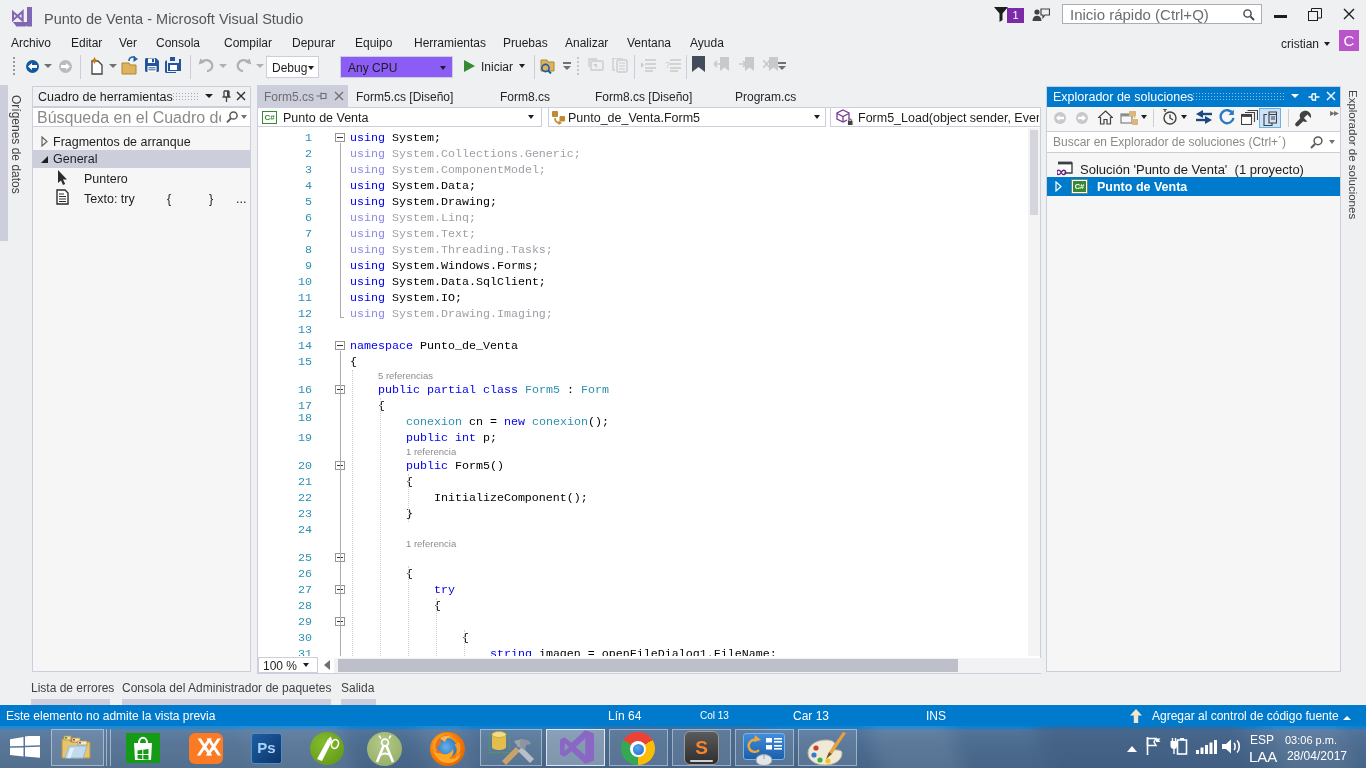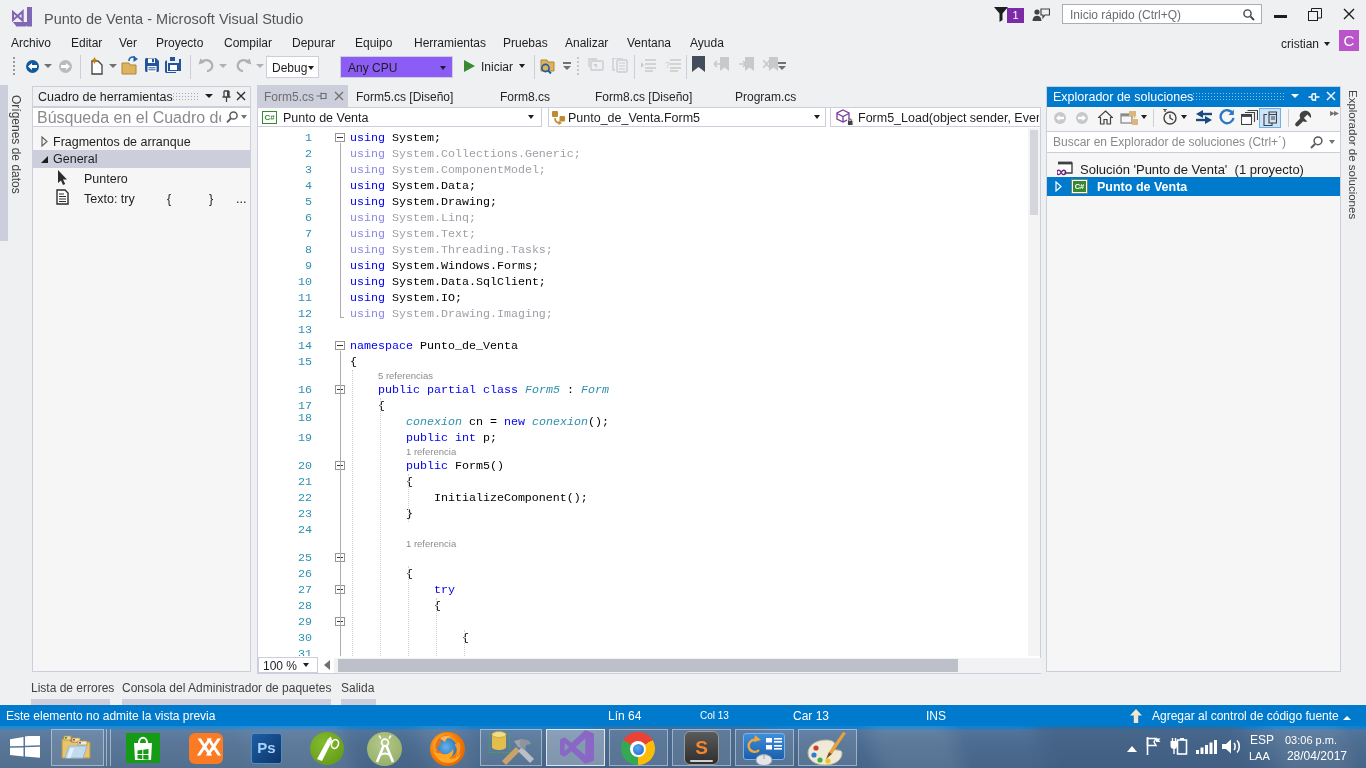--- a/index.html
+++ b/index.html
@@ -2,21 +2,21 @@
 <html><head>
 <meta charset="utf-8">
 <style>
 * { margin:0; padding:0; box-sizing:border-box; }
 html,body { width:1366px; height:768px; overflow:hidden; }
 body { position:relative; background:#EFF0F1; font-family:"Liberation Sans",sans-serif; color:#1E1E1E; }
 .abs { position:absolute; }
 .t13 { font-size:12px; line-height:20px; white-space:pre; }
 .t12 { font-size:12px; line-height:16px; white-space:pre; }
 .k { color:#0000EE; }
-.tl { color:#2B91AF;font-style:italic; }
+.tl { color:#2B91AF; }
 .g { color:#9DA0A6; }
 .gk { color:#8A8BE3; }
 .ln { position:absolute; width:26px; text-align:right; color:#2B91AF; font-family:"Liberation Mono",monospace; font-size:11.67px; line-height:16px; }
 .cl { position:absolute; left:92px; font-family:"Liberation Mono",monospace; font-size:11.67px; line-height:16px; white-space:pre; color:#000; }
 .lens { position:absolute; font-size:9.5px; line-height:12px; color:#8C8C8C; white-space:pre; }
 .box { position:absolute; width:10px; height:9px; background:#fff; border:1px solid #969696; }
 .box::after { content:""; position:absolute; left:1px; top:3px; width:6px; height:1px; background:#333; }
 .sep { position:absolute; width:1px; background:#CCCEDB; }
 .caret { position:absolute; width:0; height:0; border-left:4px solid transparent; border-right:4px solid transparent; border-top:4px solid #717171; }
 .caretd { position:absolute; width:0; height:0; border-left:4px solid transparent; border-right:4px solid transparent; border-top:4px solid #1E1E1E; }
@@ -37,41 +37,41 @@
   <svg class="abs" style="left:993px;top:7px" width="16" height="15" viewBox="0 0 16 15">
       <path d="M1 0 L15 0 L9.5 6.5 L9.5 13 L6.5 15 L6.5 6.5 Z" fill="#1E1E1E"></path>
     </svg>
   <div class="abs" style="left:1007px;top:8px;width:17px;height:15px;background:#7C2BA8;color:#fff;font-size:11px;line-height:15px;text-align:center">1</div>
   <svg class="abs" style="left:1032px;top:8px" width="18" height="15" viewBox="0 0 18 15">
     <circle cx="5" cy="4" r="2.6" fill="#424242"></circle>
       <path d="M0.5 13 C0.5 9.5 2.5 7.8 5 7.8 C7.5 7.8 9.5 9.5 9.5 13 Z" fill="#424242"></path>
     <path d="M9 1 L17.5 1 L17.5 7 L13 7 L11 9.5 L11 7 L9 7 Z" fill="none" stroke="#424242" stroke-width="1.2"></path>
   </svg>
   <div class="abs" style="left:1062px;top:4px;width:200px;height:20px;background:#fff;border:1px solid #ABADB3">
-    <div style="position:absolute;left:7px;top:2px;color:#6D6D6D;font-size:12px;line-height:16px;white-space:pre">Inicio rápido (Ctrl+Q)</div>
+    <div style="position:absolute;left:7px;top:2px;color:#6D6D6D;font-size:15px;line-height:16px;white-space:pre">Inicio rápido (Ctrl+Q)</div>
     <svg style="position:absolute;right:6px;top:3px" width="13" height="13" viewBox="0 0 13 13">
         <circle cx="5.5" cy="5.5" r="3.6" fill="none" stroke="#424242" stroke-width="1.4"></circle>
         <line x1="8.5" y1="8.5" x2="12" y2="12" stroke="#424242" stroke-width="1.8"></line>
       </svg>
   </div>
   <div class="abs" style="left:1274px;top:15px;width:13px;height:3px;background:#1E1E1E"></div>
   <svg class="abs" style="left:1308px;top:8px" width="14" height="13" viewBox="0 0 14 13">
       <rect x="0.5" y="3.5" width="9" height="9" fill="none" stroke="#1E1E1E"></rect>
       <path d="M3.5 3 L3.5 0.5 L13.5 0.5 L13.5 10 L10 10" fill="none" stroke="#1E1E1E"></path>
     </svg>
   <svg class="abs" style="left:1343px;top:8px" width="12" height="12" viewBox="0 0 12 12">
       <path d="M1 1 L11 11 M11 1 L1 11" stroke="#1E1E1E" stroke-width="1.4"></path>
     </svg>
 </div>
 
 <div id="menubar">
   <div class="abs t13" style="left:11px;top:33px">Archivo</div>
   <div class="abs t13" style="left:71px;top:33px">Editar</div>
   <div class="abs t13" style="left:119px;top:33px">Ver</div>
-  <div class="abs t13" style="left:156px;top:33px">Proyecto</div>
+  <div class="abs t13" style="left:156px;top:33px">Consola</div>
   <div class="abs t13" style="left:224px;top:33px">Compilar</div>
   <div class="abs t13" style="left:292px;top:33px">Depurar</div>
   <div class="abs t13" style="left:355px;top:33px">Equipo</div>
   <div class="abs t13" style="left:414px;top:33px">Herramientas</div>
   <div class="abs t13" style="left:503px;top:33px">Pruebas</div>
   <div class="abs t13" style="left:565px;top:33px">Analizar</div>
   <div class="abs t13" style="left:627px;top:33px">Ventana</div>
   <div class="abs t13" style="left:690px;top:33px">Ayuda</div>
   <div class="abs t13" style="left:1281px;top:34px">cristian</div>
   <div class="caretd" style="left:1324px;top:42px;border-left-width:3.5px;border-right-width:3.5px"></div>
@@ -337,20 +337,21 @@
 <div class="ln" style="left:28px;top:438px">26</div>
 <div class="cl" style="top:438px">        {</div>
 <div class="ln" style="left:28px;top:454px">27</div>
 <div class="cl" style="top:454px">            <span class="k">try</span></div>
 <div class="ln" style="left:28px;top:470px">28</div>
 <div class="cl" style="top:470px">            {</div>
 <div class="ln" style="left:28px;top:486px">29</div>
 <div class="ln" style="left:28px;top:502px">30</div>
 <div class="cl" style="top:502px">                {</div>
 <div class="ln" style="left:28px;top:518px">31</div>
+<div class="cl" style="top:518px">                    <span class="k">string</span> imagen = openFileDialog1.FileName;</div>
 <div class="box" style="left:77px;top:5px"></div>
 <div class="box" style="left:77px;top:213px"></div>
 <div class="box" style="left:77px;top:257px"></div>
 <div class="box" style="left:77px;top:333px"></div>
 <div class="box" style="left:77px;top:425px"></div>
 <div class="box" style="left:77px;top:457px"></div>
 <div class="box" style="left:77px;top:489px"></div>
 <div class="abs" style="left:82px;top:15px;width:1px;height:175px;background:#ABABAB"></div>
 <div class="abs" style="left:82px;top:189px;width:4px;height:1px;background:#ABABAB"></div>
 <div class="abs" style="left:82px;top:223px;width:1px;height:305px;background:#ABABAB"></div>
@@ -624,16 +625,16 @@
         <rect x="4.5" y="7.5" width="3" height="6.5" fill="#fff"></rect>
         <rect x="9" y="5" width="3" height="9" fill="#fff"></rect>
         <rect x="13.5" y="2.5" width="3" height="11.5" fill="#fff"></rect>
         <rect x="18" y="0" width="3" height="14" fill="#fff"></rect>
       </svg>
   <svg class="abs" style="left:1222px;top:12px" width="20" height="17" viewBox="0 0 20 17">
     <path d="M0 6 L4 6 L9 1.5 L9 15.5 L4 11 L0 11 Z" fill="#fff"></path>
     <path d="M12 5 C13.5 6.5 13.5 10.5 12 12 M15 2.5 C18 5 18 12 15 14.5" fill="none" stroke="#fff" stroke-width="1.6"></path>
   </svg>
   <div class="abs" style="left:1250px;top:7px;color:#fff;font-size:12px;line-height:15px">ESP</div>
-  <div class="abs" style="left:1249px;top:23px;color:#fff;font-size:11px;line-height:15px">LAA</div>
+  <div class="abs" style="left:1249px;top:23px;color:#fff;font-size:15px;line-height:15px">LAA</div>
   <div class="abs" style="left:1285px;top:7px;width:62px;color:#fff;font-size:11px;line-height:15px;text-align:left">03:06 p.m.</div>
   <div class="abs" style="left:1280px;top:23px;width:67px;color:#fff;font-size:12px;line-height:15px;text-align:right">28/04/2017</div>
 </ellipse></div>
 
 </body></html>

